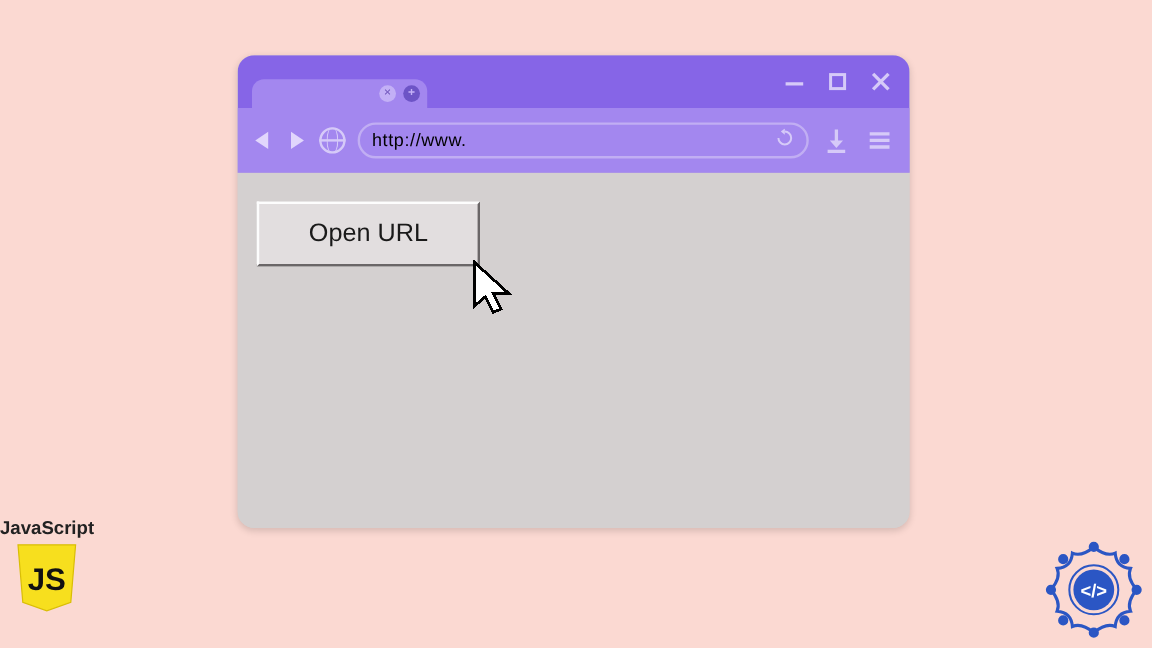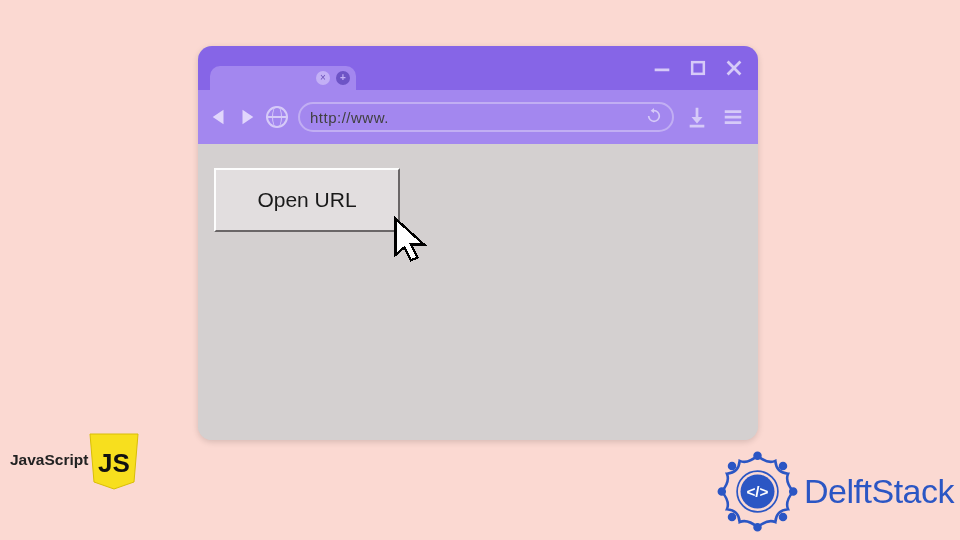--- a/index.html
+++ b/index.html
@@ -142,21 +142,21 @@
     border: 2px solid #c1aef3;
     border-radius: 15px;
     display: flex;
     align-items: center;
     padding: 0 10px;
     color: #d9cefb;
     font-size: 15px;
     background: transparent;
     justify-content: space-between;
   }
-  .url-text { color: #404040; letter-spacing: 0.5px; }
+  .url-text { color: #000000; letter-spacing: 0.5px; }
   .refresh {
     width: 16px; height: 16px;
   }
   .download, .menu-ham {
     width: 26px; height: 26px;
     display: flex;
     align-items: center;
     justify-content: center;
     color: #d6caf8;
   }
@@ -166,21 +166,21 @@
     position: absolute;
     top: 98px;
     left: 0; right: 0; bottom: 0;
     background: #d4d0d0;
   }
   .open-url-btn {
     position: absolute;
     left: 16px;
     top: 24px;
     width: 186px;
-    height: 64px;
+    height: 54px;
     background: #e2dedf;
     border-top: 2.5px solid #fdfdfd;
     border-left: 2.5px solid #fdfdfd;
     border-bottom: 2.5px solid #6a6667;
     border-right: 2.5px solid #6a6667;
     display: flex;
     flex-direction: column;
     align-items: center;
     justify-content: center;
     font-size: 21px;
@@ -196,24 +196,24 @@
     left: 192px;
     top: 72px;
     width: 42px;
     height: 52px;
   }
   .pixel-cursor svg { width: 100%; height: 100%; }
 
   
   .js-badge {
     position: absolute;
-    left: 10px;
+    left: 0;
     top: 432px;
     display: flex;
-    flex-direction: row;
+    flex-direction: column;
     align-items: center;
   }
   .js-label {
     font-weight: bold;
     color: #222;
     font-size: 15.5px;
     margin-bottom: 2px;
   }
   .js-shield {
     width: 52px;
@@ -343,14 +343,13 @@
         <circle r="4" cx="30" cy="-30" fill="#2b56c4"></circle>
         <circle r="4" cx="42" cy="0" fill="#2b56c4"></circle>
         <circle r="4" cx="30" cy="30" fill="#2b56c4"></circle>
         <circle r="4" cx="0" cy="42" fill="#2b56c4"></circle>
         <circle r="4" cx="-30" cy="30" fill="#2b56c4"></circle>
         <circle r="4" cx="-42" cy="0" fill="#2b56c4"></circle>
         <circle r="4" cx="-30" cy="-30" fill="#2b56c4"></circle>
       </g>
     </g>
   </svg>
-  <span class="ds-text">DelftStack</span>
 </div>
 
 </body></html>

